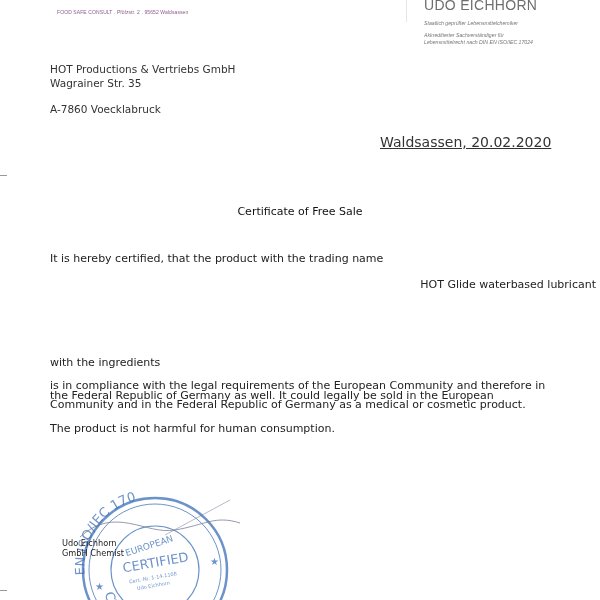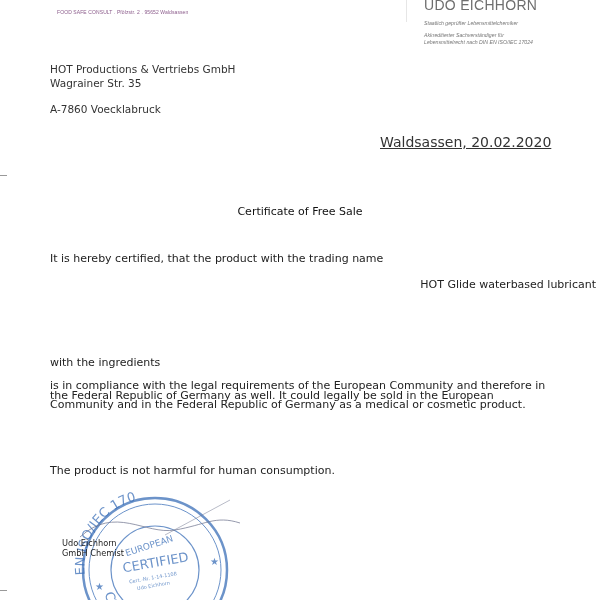--- a/index.html
+++ b/index.html
@@ -31,21 +31,21 @@
     .margin-mark { left: 0; width: 7px; height: 1px; background: #999; }
     .title {
       left: 0; width: 600px; top: 205px; text-align: center;
       font-size: 11px; font-weight: normal; color: #111;
     }
     .body-text { font-size: 11px; color: #222; line-height: 9.5px; }
     .t1 { left: 50px; top: 254px; }
     .t2 { left: 0; width: 596px; text-align: right; top: 280px; }
     .t3 { left: 50px; top: 312px; margin-top: 46px; }
     .t4 { left: 50px; top: 381px; white-space: normal; width: 500px; }
-    .t5 { left: 50px; top: 424px; margin-top: 42px; }
+    .t5 { left: 50px; top: 424px; }
     .stamp { left: 55px; top: 475px; width: 190px; height: 140px; }
     .sig-text { left: 62px; top: 539px; font-size: 8.2px; line-height: 9.5px; color: #222; }
   </style>
 </head>
 <body>
 
 <div>
   <div class="abs sender-line">FOOD SAFE CONSULT . Pfölzstr. 2 . 95652 Waldsassen</div>
   <div class="abs head-divider"></div>
   <div class="abs brand-name">UDO EICHHORN</div>

